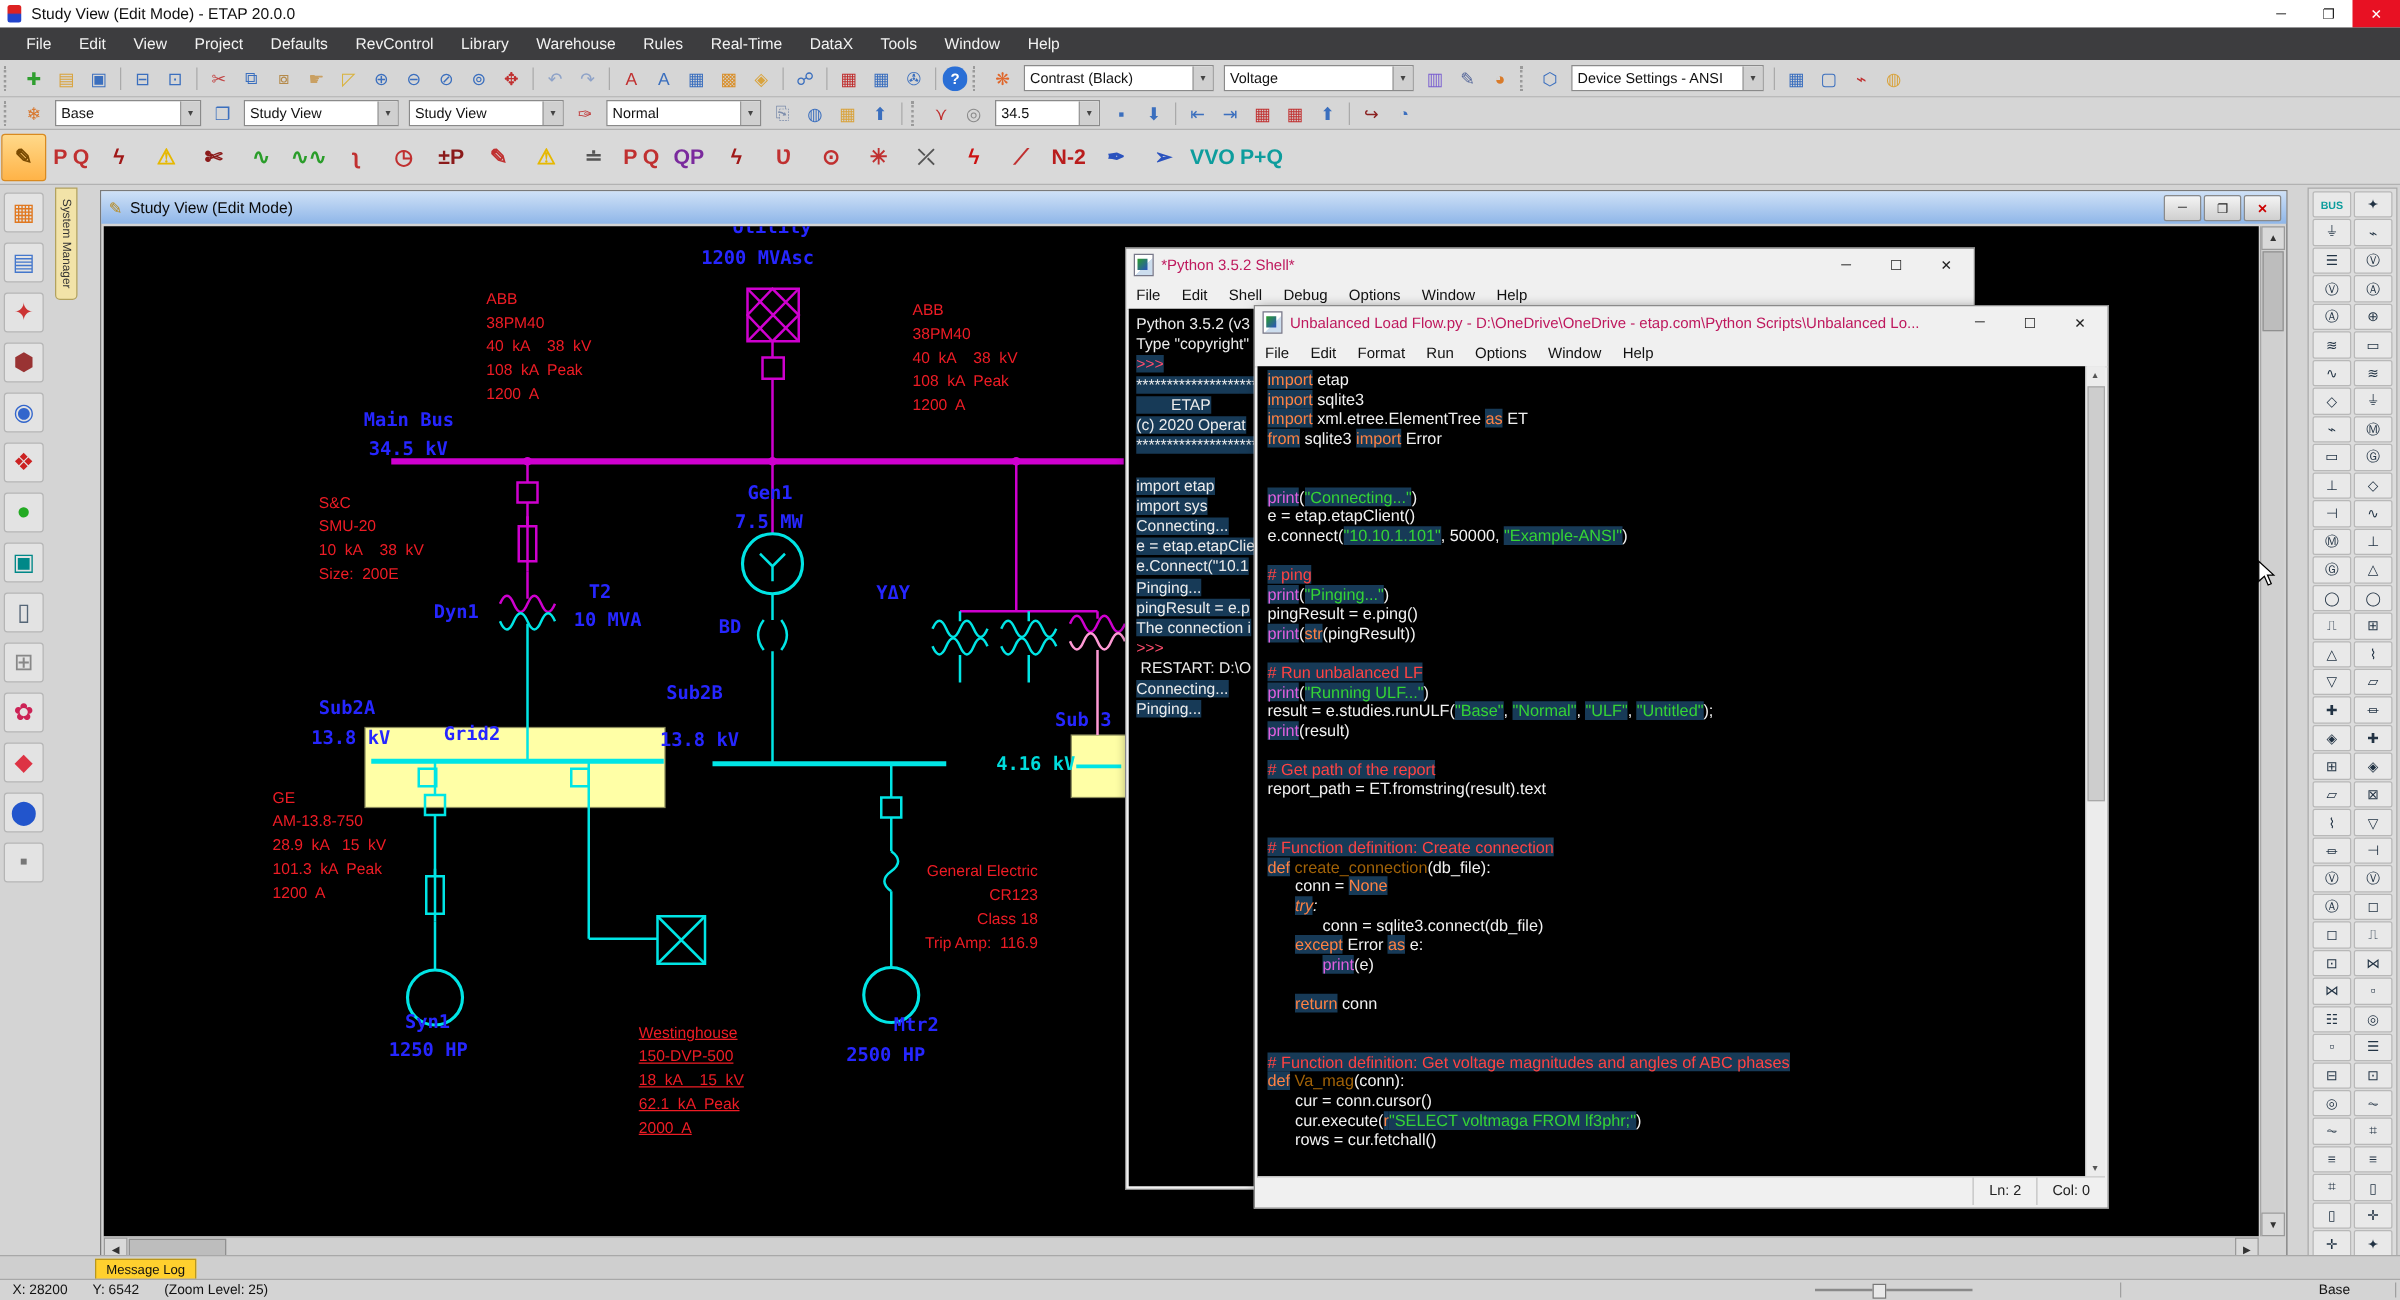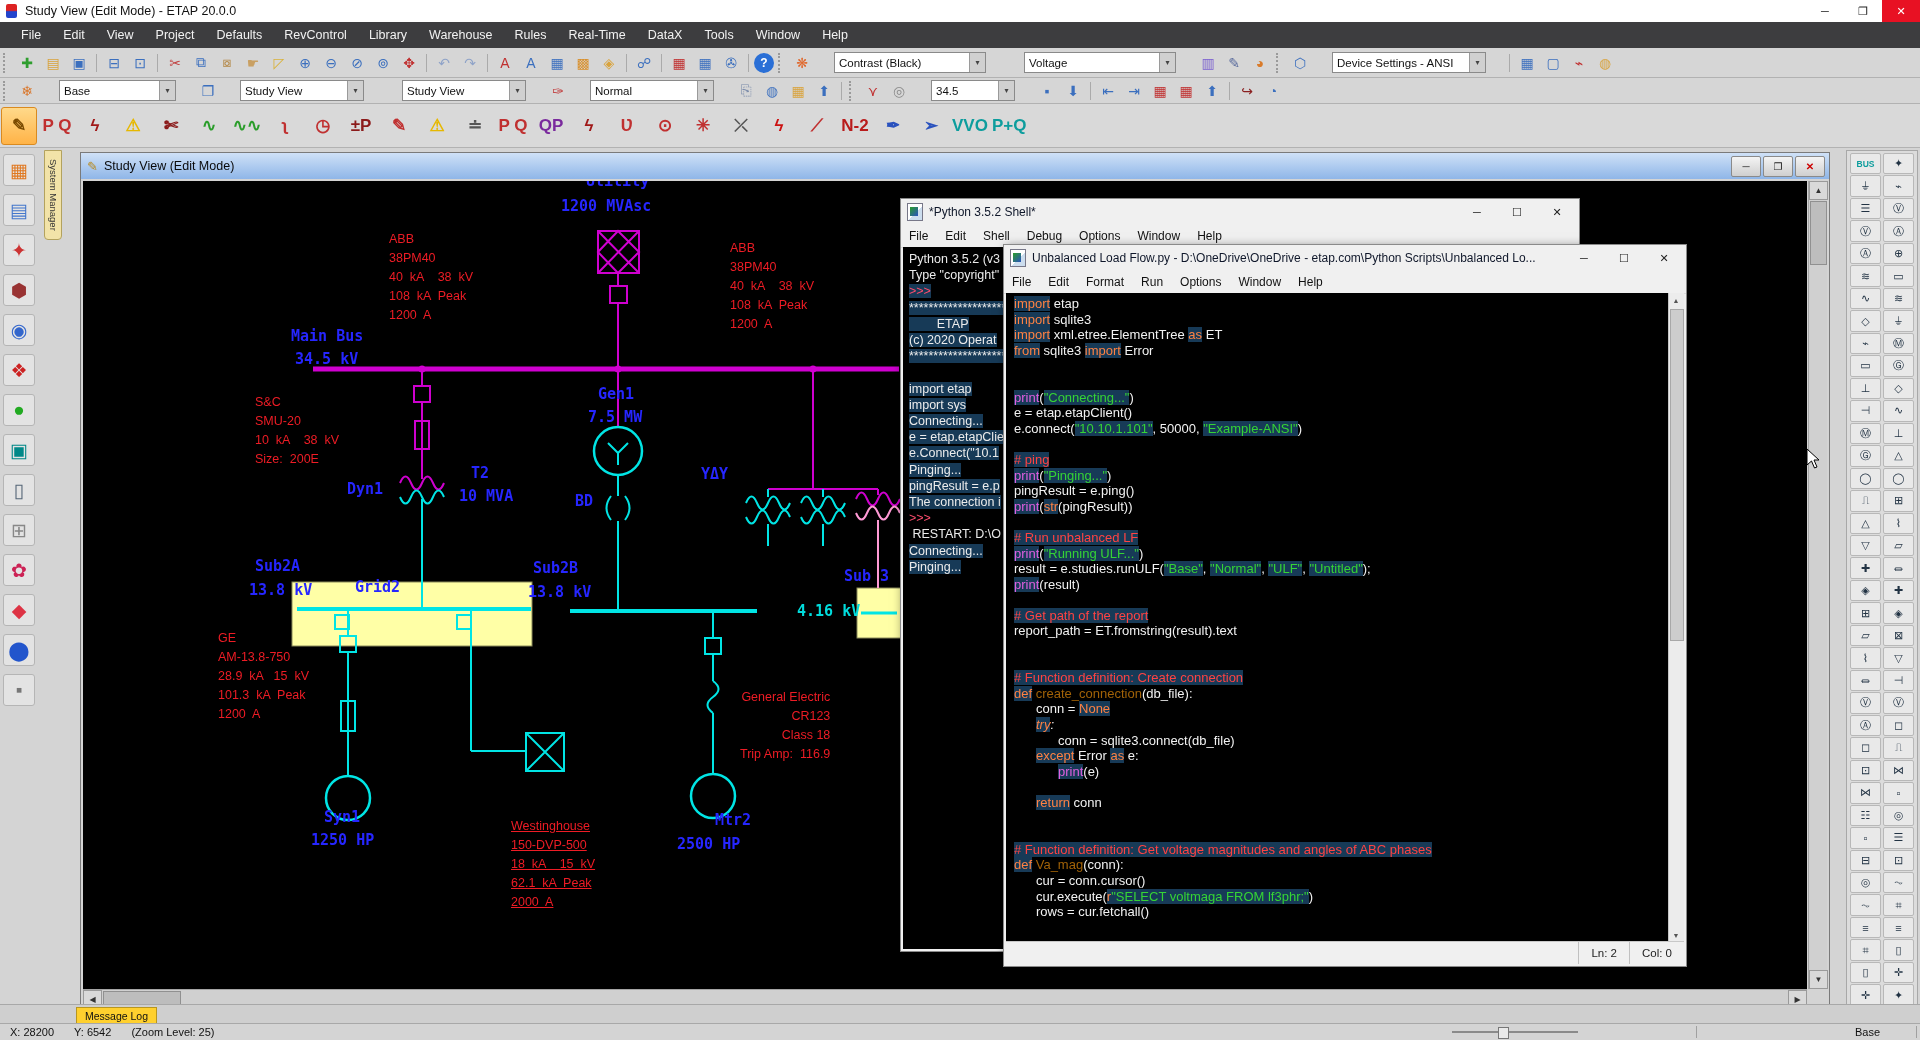--- a/index.html
+++ b/index.html
@@ -14,21 +14,21 @@
   #menubar{position:absolute;left:0;top:22px;width:1920px;height:26px;background:#3d3d3f;display:flex;align-items:center;padding-left:10px;box-sizing:border-box;}
   .mi{color:#f2f2f2;font-size:12.5px;padding:0 11px;}
   
   .tbrow{position:absolute;left:0;width:1920px;background:#d6d6d6;border-bottom:1px solid #b2b2b2;display:flex;align-items:center;box-sizing:border-box;}
   #tb1{top:48px;height:30px;}
   #tb2{top:78px;height:26px;}
   #tb3{top:104px;height:44px;background:#d9d9d9;}
   .ico{display:inline-flex;align-items:center;justify-content:center;width:22px;height:22px;margin:0 1px;font-size:14px;border:1px solid transparent;border-radius:2px;}
   .grip{width:6px;height:20px;margin:0 3px;border-left:2px dotted #9a9a9a;}
   .tsep{width:1px;height:18px;background:#aaa;margin:0 4px;}
-  .combo{display:inline-flex;height:19px;background:#fff;border:1px solid #8a8a8a;margin:0 19px;align-items:center;overflow:hidden;}
+  .combo{display:inline-flex;height:19px;background:#fff;border:1px solid #8a8a8a;margin:0 4px;align-items:center;overflow:hidden;}
   .combo .cbt{flex:1;font-size:11.5px;color:#111;padding:0 4px;white-space:nowrap;overflow:hidden;}
   .combo .cbb{width:15px;height:100%;background:#d0d0d0;border-left:1px solid #9a9a9a;font-size:8px;color:#444;display:flex;align-items:center;justify-content:center;}
   [data-name="help-icon"]{background:#2a6fd6;border-radius:50%;width:18px;height:18px;font-size:12px;font-weight:bold;}
   .bigico{display:inline-flex;align-items:center;justify-content:center;min-width:34px;height:36px;margin:1px;font-size:17px;font-weight:bold;border:1px solid transparent;border-radius:3px;white-space:nowrap;}
   .bigico.sel{background:linear-gradient(180deg,#ffd98a,#ffb347);border-color:#d98a20;}
   
   #leftpal{position:absolute;left:0;top:150px;width:38px;display:flex;flex-direction:column;align-items:center;}
   .lpico{width:30px;height:30px;margin:4px 0;display:flex;align-items:center;justify-content:center;font-size:19px;background:#e3e3e3;border:1px solid #b5b5b5;border-radius:3px;}
   #sysmgr{position:absolute;left:44px;top:150px;width:16px;height:88px;background:#f2e3a8;border:1px solid #b3a25e;border-radius:0 0 4px 4px;writing-mode:vertical-rl;font-size:9.5px;color:#333;display:flex;align-items:center;justify-content:center;}
   
@@ -46,21 +46,21 @@
   #hsb{position:absolute;left:2px;bottom:2px;width:1724px;height:17px;background:#d0d0d0;border-top:1px solid #a5a5a5;}
   #hsb .a1{left:0;top:0;width:17px;height:16px;} #hsb .a2{right:0;top:0;width:17px;height:16px;}
   #hsb .thumb{position:absolute;left:20px;top:1px;width:76px;height:14px;background:#bdbdbd;border:1px solid #909090;}
   
   .dlbl{position:absolute;font-family:"DejaVu Sans Mono",monospace;font-weight:bold;font-size:15px;white-space:pre;}
   .lb{color:#2626ff;} .lc{color:#00dcdc;}
   .rblk{position:absolute;color:#ee1c25;font-size:12.5px;line-height:19px;white-space:pre;}
   
   .fwin{position:absolute;background:#f0f0f0;border:1px solid #8a8a8a;box-shadow:3px 3px 10px rgba(0,0,0,.55);}
   .fwt{height:26px;display:flex;align-items:center;padding-left:6px;position:relative;}
-  .fwt .t{font-size:12px;color:#0f172a;margin-left:6px;white-space:nowrap;overflow:hidden;}
+  .fwt .t{font-size:12px;color:#be185d;margin-left:6px;white-space:nowrap;overflow:hidden;}
   .fwb{position:absolute;right:2px;top:0;height:26px;display:flex;}
   .fwb span{width:40px;height:26px;display:flex;align-items:center;justify-content:center;font-size:11px;color:#222;}
   .fwm{height:22px;display:flex;align-items:center;padding-left:8px;border-bottom:1px solid #dcdcdc;}
   .wmi{font-size:12px;color:#111;margin-right:17px;}
   .fileico{width:14px;height:16px;background:linear-gradient(135deg,#fff 55%,#cde 56%);border:1px solid #778;position:relative;}
   .fileico::after{content:"";position:absolute;left:2px;top:3px;width:8px;height:9px;background:linear-gradient(135deg,#2a9d2a,#2a52be);}
   #shell-body{position:absolute;left:2px;top:48px;right:2px;bottom:2px;background:#000;overflow:hidden;padding:4px 0 0 6px;}
   .sline{font-size:12.5px;line-height:16.2px;white-space:pre;color:#ececec;}
   .sline .ssel{background:#173a57;} .sline .sp{color:#ff4d6e;} .sline .spsel{color:#ff4d6e;background:#173a57;}
   #code{position:absolute;left:2px;top:48px;right:17px;bottom:24px;background:#000;overflow:hidden;padding:3px 0 0 8px;}
@@ -391,21 +391,21 @@
           <span class="dlbl lb" data-name="diagram-label" style="left: 515px; top: 204px;">Gen1</span>
           <span class="dlbl lb" data-name="diagram-label" style="left: 505px; top: 227px;">7.5 MW</span>
           <span class="dlbl lb" data-name="diagram-label" style="left: 388px; top: 283px;">T2</span>
           <span class="dlbl lb" data-name="diagram-label" style="left: 376px; top: 306px;">10 MVA</span>
           <span class="dlbl lb" data-name="diagram-label" style="left: 264px; top: 299px;">Dyn1</span>
           <span class="dlbl lb" data-name="diagram-label" style="left: 492px; top: 311px;">BD</span>
           <span class="dlbl lb" data-name="diagram-label" style="left: 618px; top: 284px;">YΔY</span>
           <span class="dlbl lb" data-name="diagram-label" style="left: 172px; top: 376px;">Sub2A</span>
           <span class="dlbl lb" data-name="diagram-label" style="left: 166px; top: 400px;">13.8 kV</span>
           <span class="dlbl lb" data-name="diagram-label" style="left: 272px; top: 397px;">Grid2</span>
-          <span class="dlbl lb" data-name="diagram-label" style="left: 450px; top: 378px;">Sub2B</span>
+          <span class="dlbl lb" data-name="diagram-label" style="left: 450px; top: 364px;">Sub2B</span>
           <span class="dlbl lb" data-name="diagram-label" style="left: 445px; top: 402px;">13.8 kV</span>
           <span class="dlbl lb" data-name="diagram-label" style="left: 761px; top: 386px;">Sub 3</span>
           <span class="dlbl lc" data-name="diagram-label" style="left: 714px; top: 421px;">4.16 kV</span>
           <span class="dlbl lb" data-name="diagram-label" style="left: 241px; top: 627px;">Syn1</span>
           <span class="dlbl lb" data-name="diagram-label" style="left: 228px; top: 650px;">1250 HP</span>
           <span class="dlbl lb" data-name="diagram-label" style="left: 632px; top: 630px;">Mtr2</span>
           <span class="dlbl lb" data-name="diagram-label" style="left: 594px; top: 654px;">2500 HP</span>
           <div class="rblk" data-name="equipment-spec-label" style="left: 306px; top: 49px;"><div>ABB</div><div>38PM40</div><div>40  kA    38  kV</div><div>108  kA  Peak</div><div>1200  A</div></div>
           <div class="rblk" data-name="equipment-spec-label" style="left: 647px; top: 58px;"><div>ABB</div><div>38PM40</div><div>40  kA    38  kV</div><div>108  kA  Peak</div><div>1200  A</div></div>
           <div class="rblk" data-name="equipment-spec-label" style="left: 172px; top: 212px;"><div>S&amp;C</div><div>SMU-20</div><div>10  kA    38  kV</div><div>Size:  200E</div></div>

